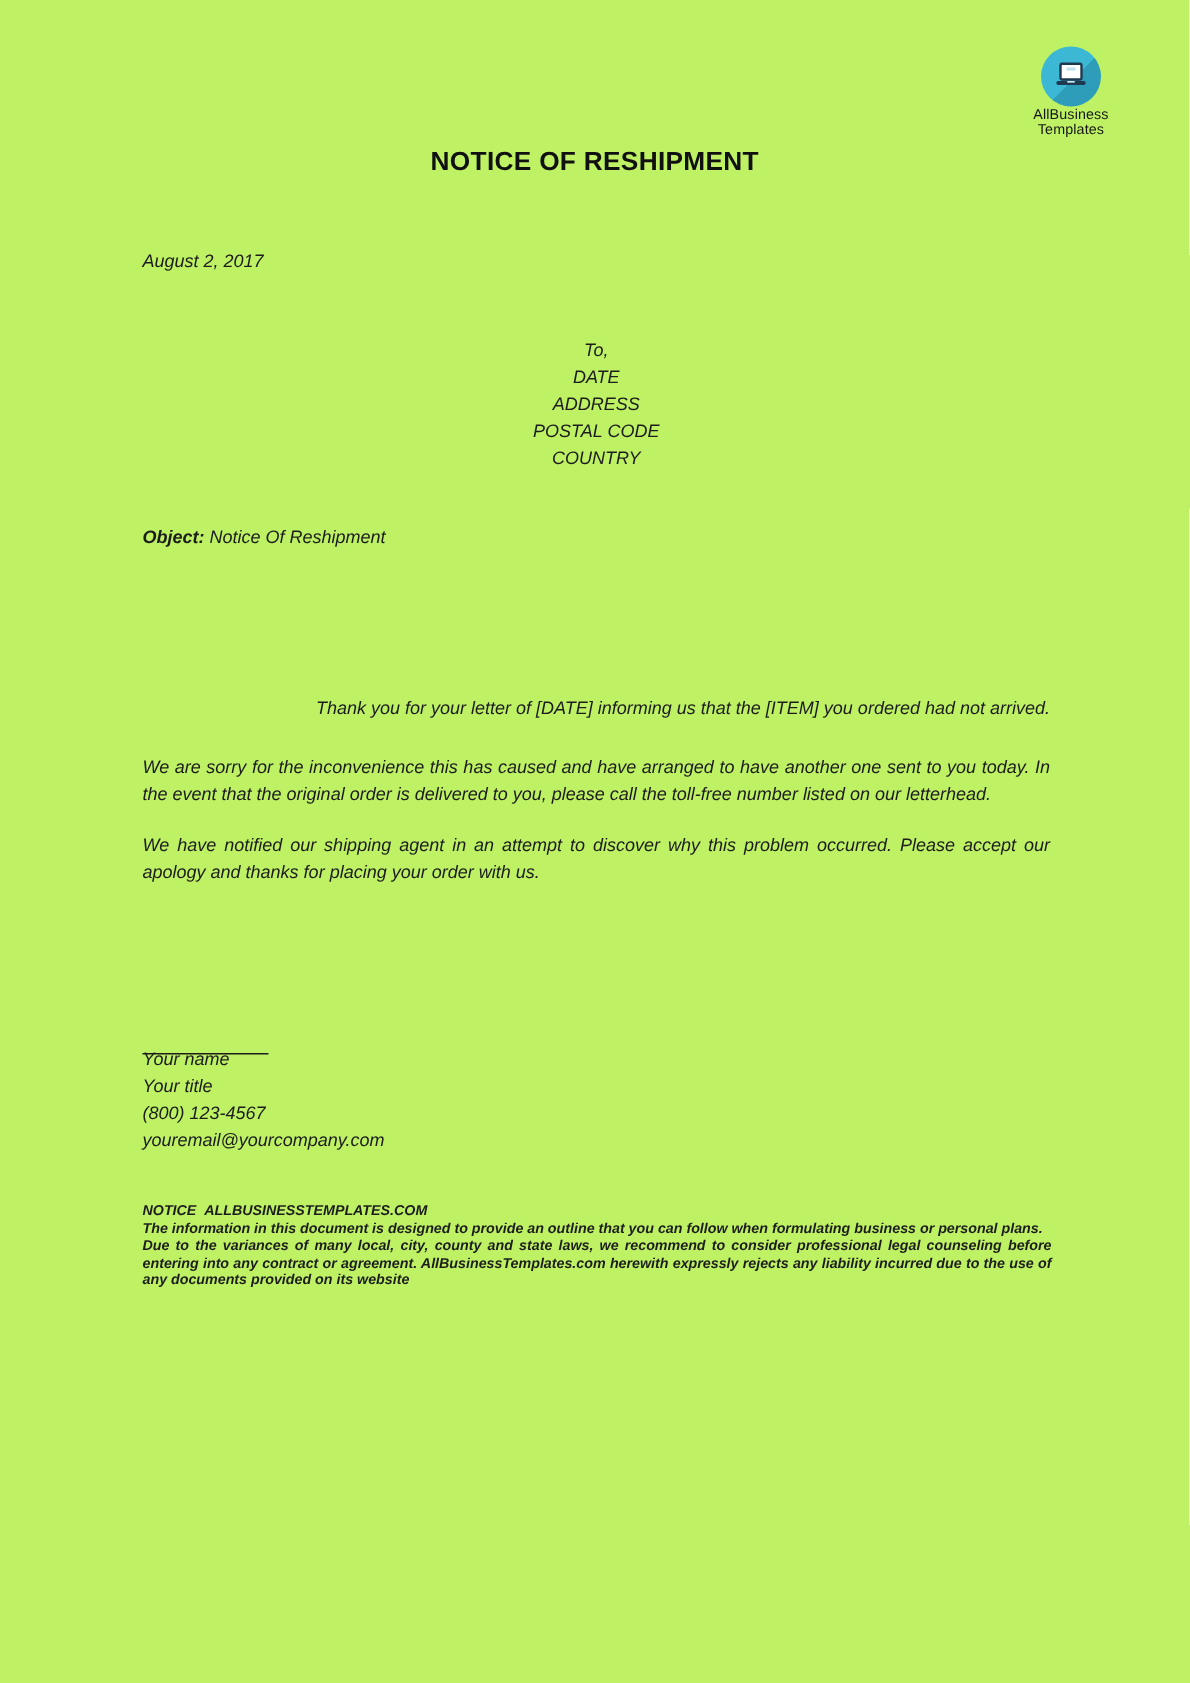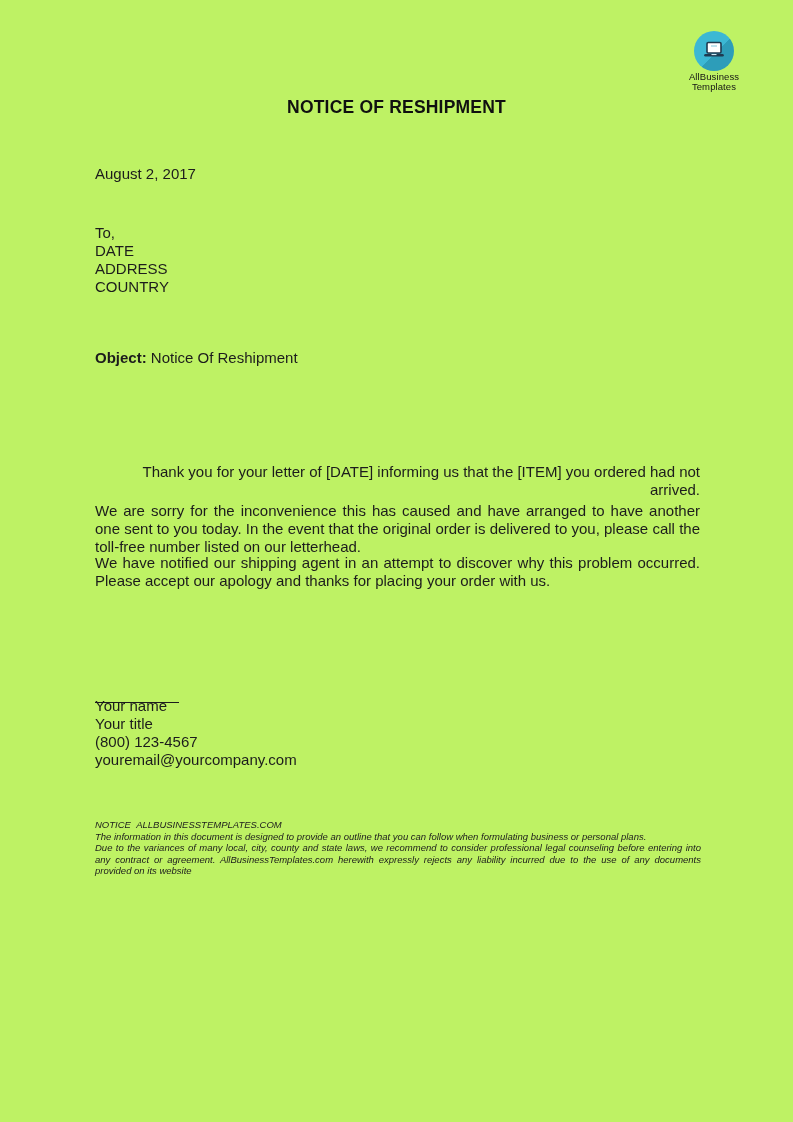--- a/index.html
+++ b/index.html
@@ -50,26 +50,27 @@
     font-weight: bold;
     color: #101010;
     letter-spacing: 0.2px;
   }
 
   
   .content-block {
     position: absolute;
     left: 95px;
     width: 605px;
-    font-size: 15px;
+    font-size: 12px;
     line-height: 18px;
     color: #1c1c1c;
+    font-style: italic;
   }
   .date-line        { top: 165px; }
-  .recipient-block  { top: 224px; }
+  .recipient-block  { top: 224px; text-align: center; }
   .subject-line     { top: 349px; }
   .salutation-line  { top: 403px; }
   .para-1           { top: 463px; text-align: right; }
   .para-2           { top: 502px; text-align: justify; }
   .para-3           { top: 554px; text-align: justify; }
   .closing-line     { top: 631px; }
   .bold { font-weight: bold; }
 
   .signature-rule {
     position: absolute;
@@ -78,26 +79,27 @@
     width: 84px;
     height: 12px;
     border-bottom: 1px solid #1c1c1c;
   }
   .signature-block  { top: 697px; }
 
   
   .footer-block {
     position: absolute;
     left: 95px;
-    top: 819px;
+    top: 802px;
     width: 606px;
     font-size: 9.5px;
     line-height: 11.5px;
     font-style: italic;
     color: #1c1c1c;
+    font-weight: bold;
   }
   .footer-notice { word-spacing: 3px; }
   .footer-legal  { text-align: justify; }
 </style>
 </head>
 <body>
 
 <div class="page">
 
   <div class="logo">
@@ -116,20 +118,21 @@
   </div>
 
   <div class="doc-title">NOTICE OF RESHIPMENT</div>
 
   <div class="content-block date-line">August 2, 2017</div>
 
   <div class="content-block recipient-block">
     <div>To,</div>
     <div>DATE</div>
     <div>ADDRESS</div>
+    <div>POSTAL CODE</div>
     <div>COUNTRY</div>
   </div>
 
   <div class="content-block subject-line">
     <span class="bold">Object:</span><span> Notice Of Reshipment</span>
   </div>
 
 
   <div class="content-block para-1">Thank you for your letter of [DATE] informing us that the [ITEM] you ordered had not arrived.</div>
   <div class="content-block para-2">We are sorry for the inconvenience this has caused and have arranged to have another one sent to you today. In the event that the original order is delivered to you, please call the toll-free number listed on our letterhead.</div>

